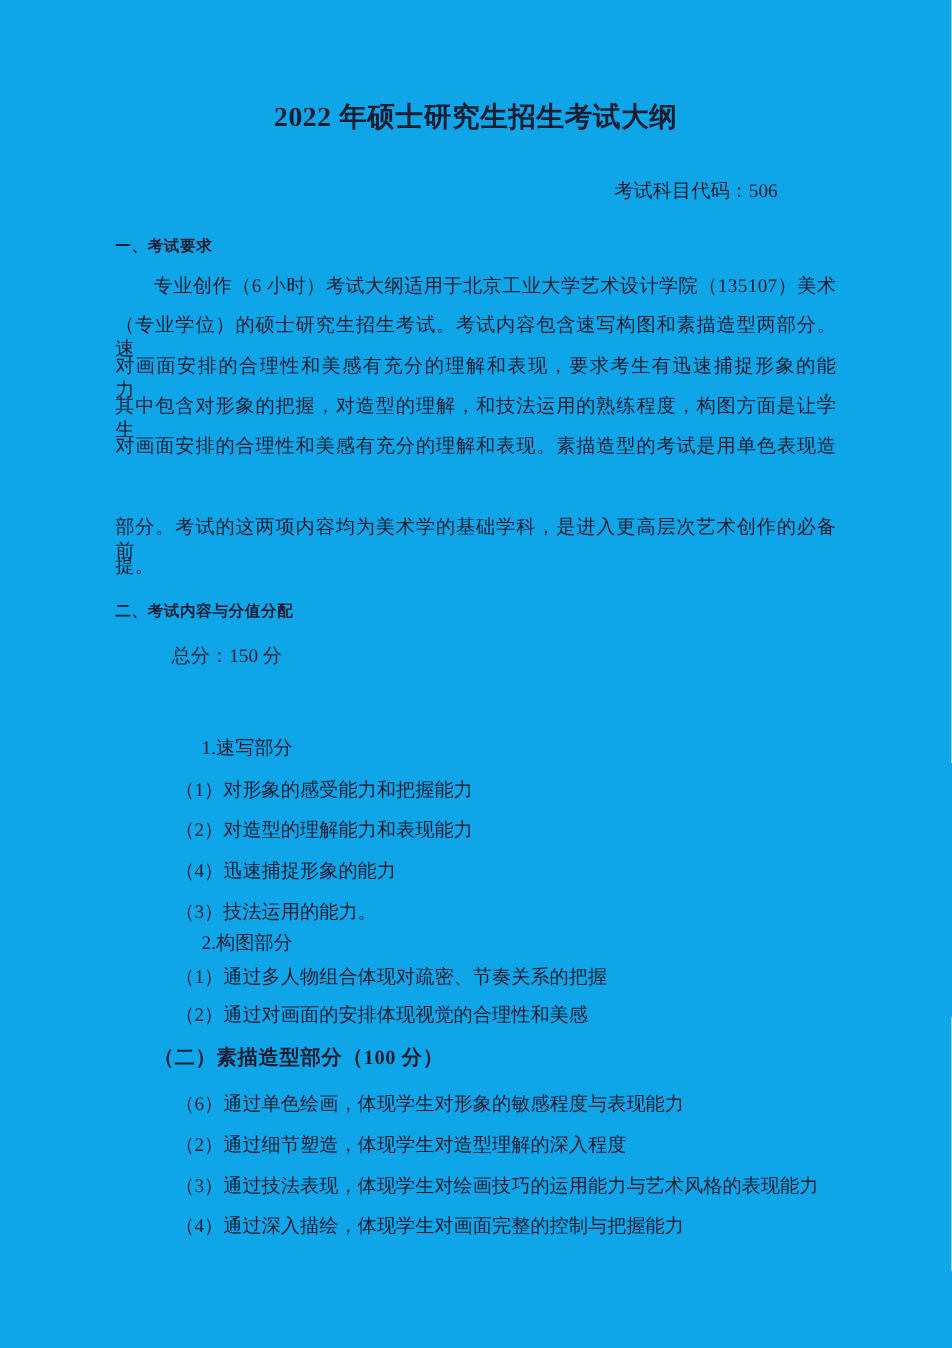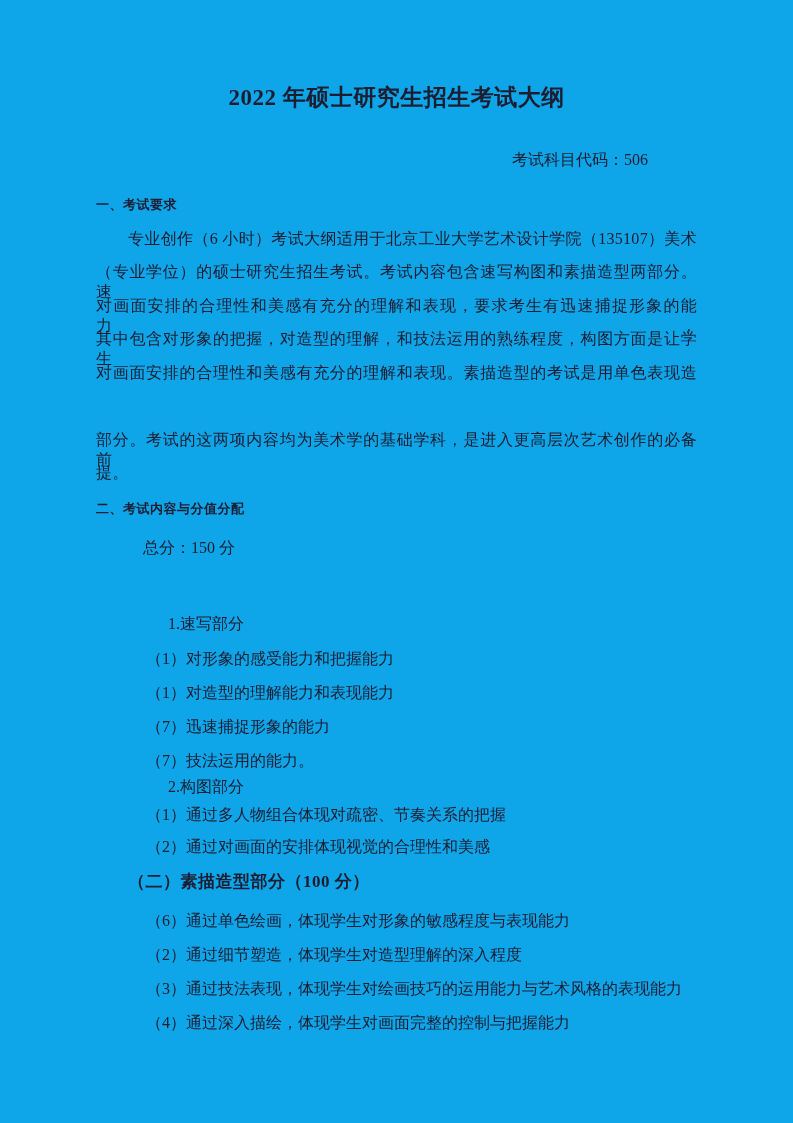--- a/index.html
+++ b/index.html
@@ -56,23 +56,23 @@
   <div class="abs para-line para-last" style="top:463px">提。</div>
 
   <div class="abs h-section" style="top:499px">二、考试内容与分值分配</div>
 
   <div class="abs total-score" style="top:538px">总分：150 分</div>
 
 
   <div class="abs num-head" style="top:614px">1.速写部分</div>
 
   <div class="abs item" style="top:649px">（1）对形象的感受能力和把握能力</div>
-  <div class="abs item" style="top:683px">（1）对造型的理解能力和表现能力</div>
-  <div class="abs item" style="top:717px">（7）迅速捕捉形象的能力</div>
-  <div class="abs item" style="top:751px">（7）技法运用的能力。</div>
+  <div class="abs item" style="top:683px">（2）对造型的理解能力和表现能力</div>
+  <div class="abs item" style="top:717px">（4）迅速捕捉形象的能力</div>
+  <div class="abs item" style="top:751px">（3）技法运用的能力。</div>
 
   <div class="abs num-head" style="top:777px">2.构图部分</div>
 
   <div class="abs item" style="top:805px">（1）通过多人物组合体现对疏密、节奏关系的把握</div>
   <div class="abs item" style="top:837px">（2）通过对画面的安排体现视觉的合理性和美感</div>
 
   <div class="abs h-part" style="top:872px">（二）素描造型部分（100 分）</div>
 
   <div class="abs item" style="top:911px">（6）通过单色绘画，体现学生对形象的敏感程度与表现能力</div>
   <div class="abs item" style="top:945px">（2）通过细节塑造，体现学生对造型理解的深入程度</div>

